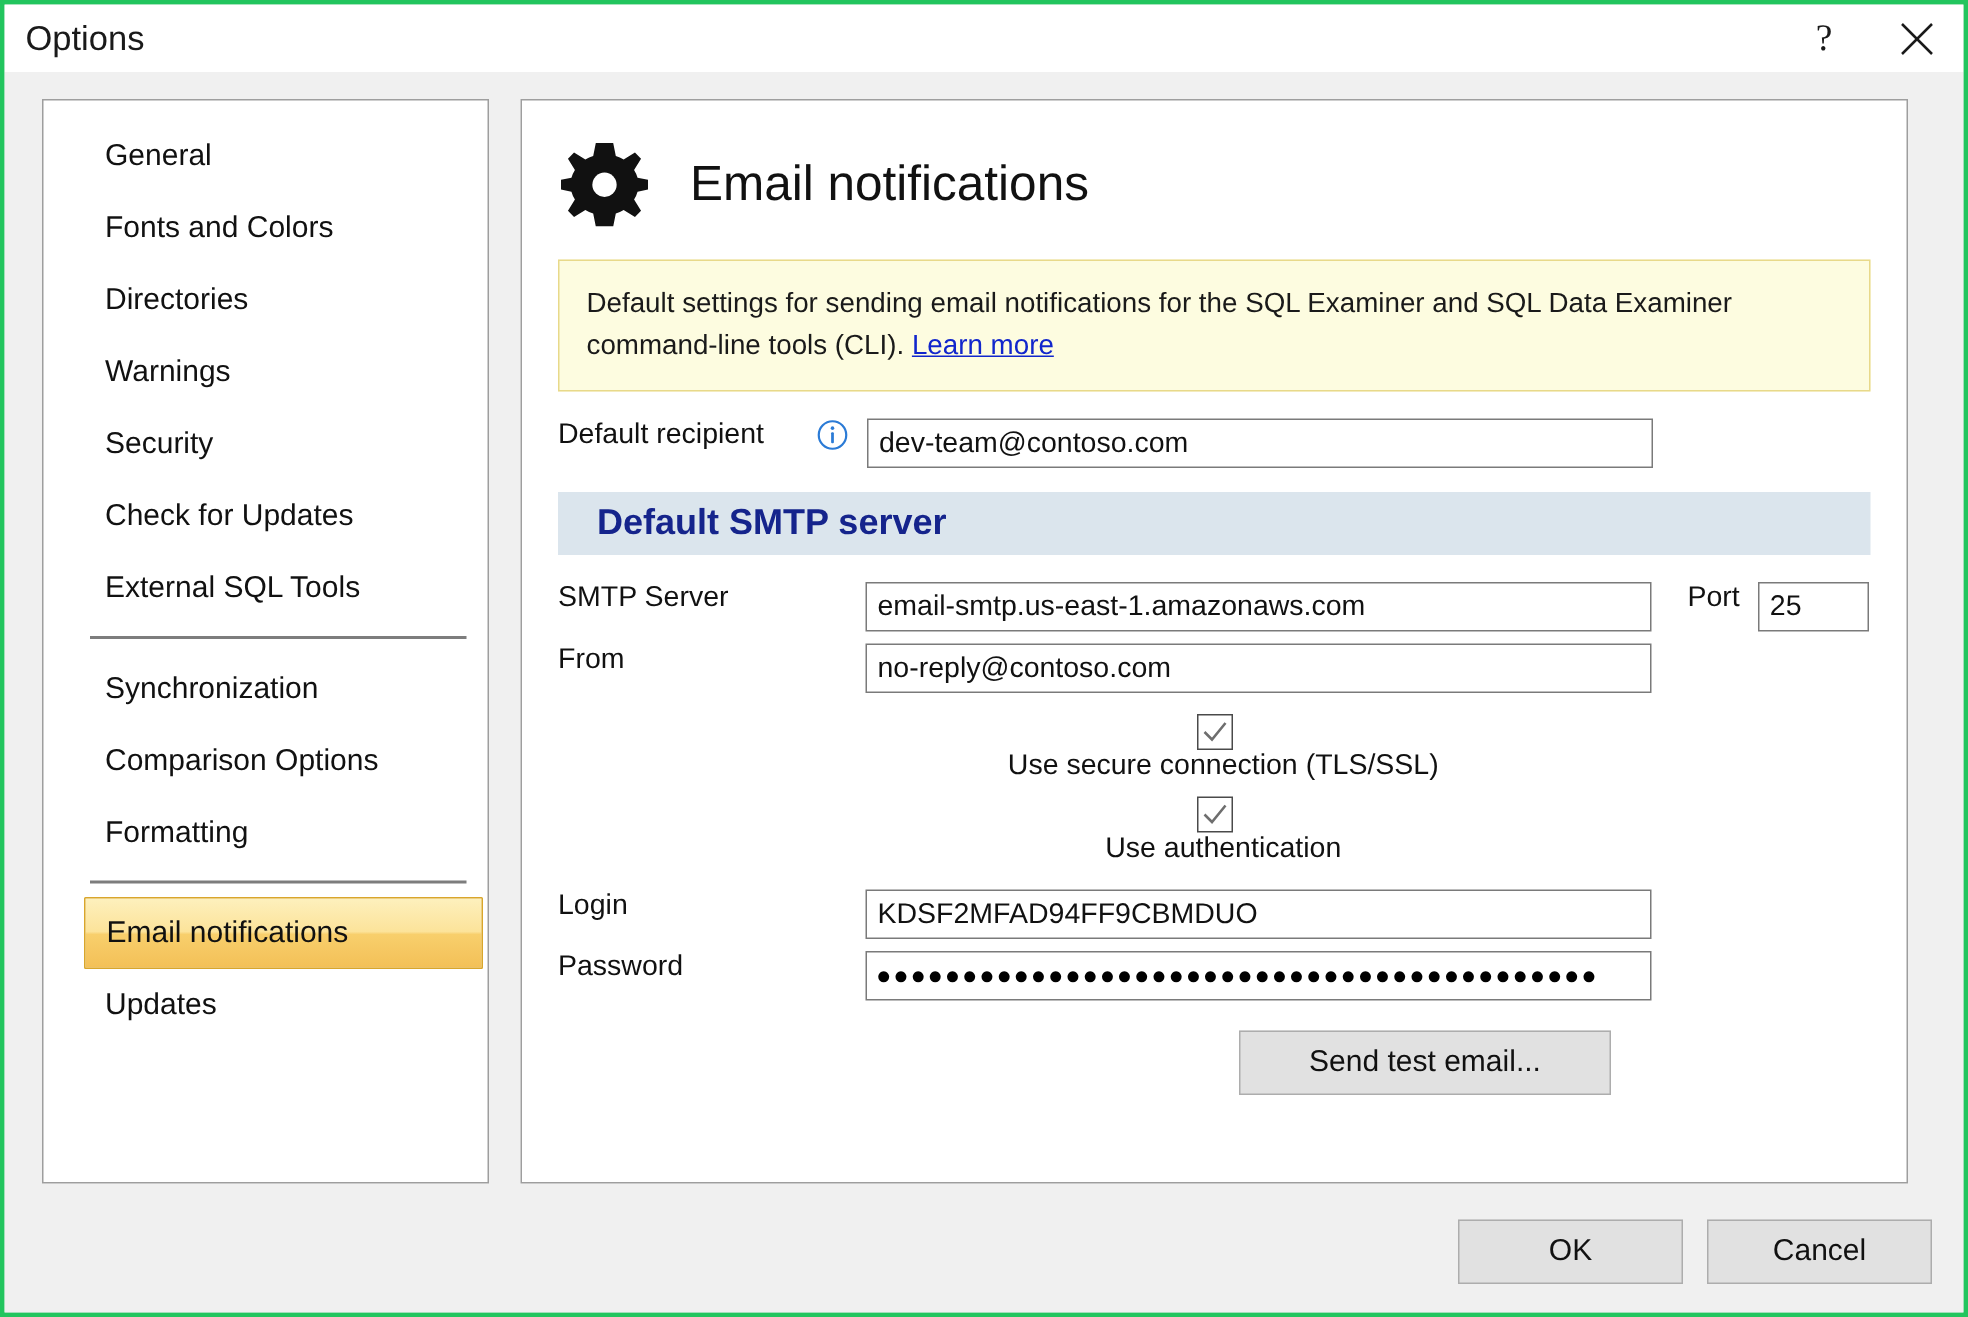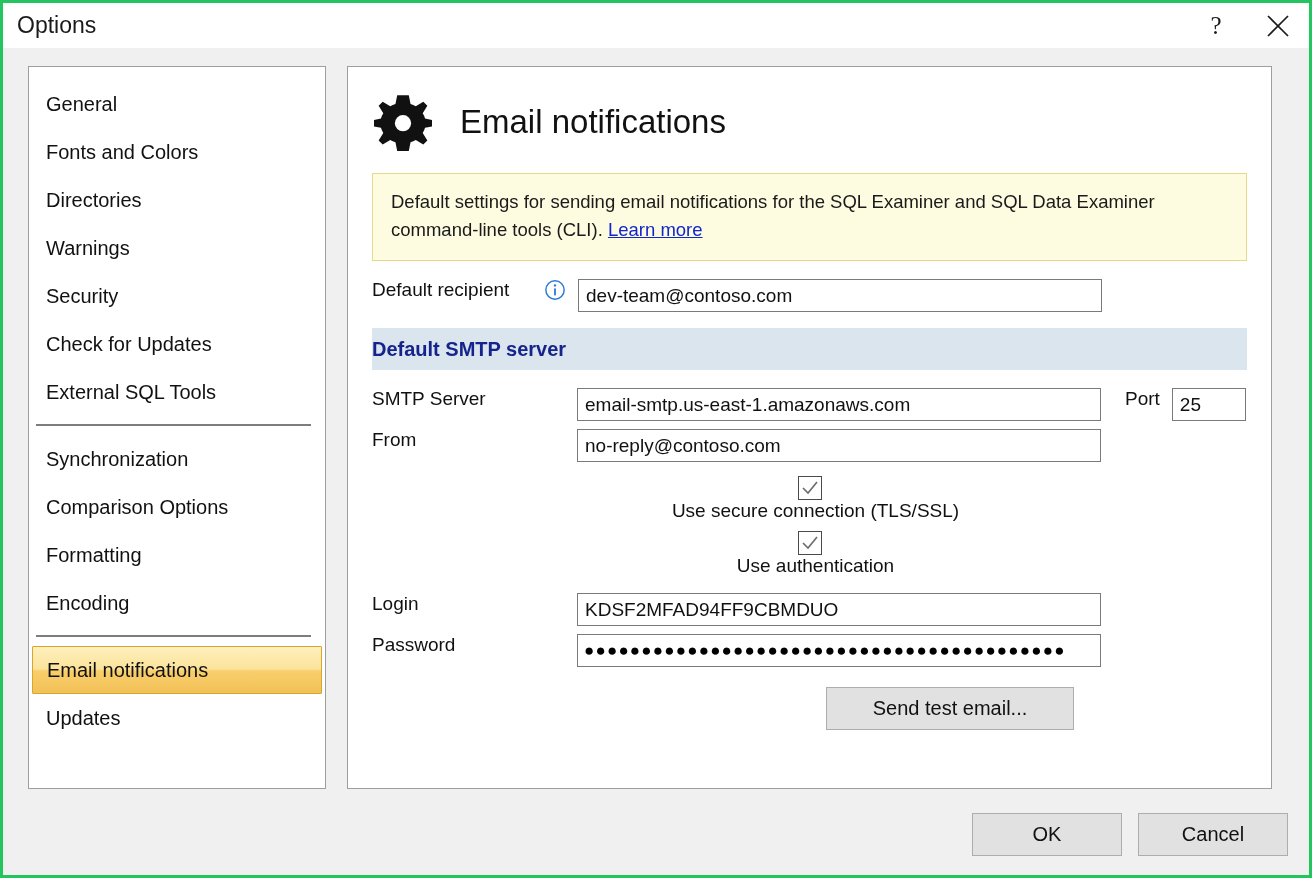--- a/index.html
+++ b/index.html
@@ -67,20 +67,21 @@
     position: absolute;
     left: 25px;
     top: 18px;
     width: 298px;
     height: 723px;
     background: #ffffff;
     border: 1px solid #9e9e9e;
     box-sizing: border-box;
     padding-top: 13px;
     overflow: hidden;
+    padding-left: 24px;
   }
   .nav-item {
     height: 48px;
     display: flex;
     align-items: center;
     padding-left: 14px;
     font-size: 20px;
     color: #111111;
     box-sizing: border-box;
     margin: 0 3px;
@@ -200,22 +201,23 @@
     white-space: nowrap;
   }
 
   
   .section-head {
     margin: 16px 24px 0 24px;
     background: #dbe5ed;
     height: 42px;
     display: flex;
     align-items: center;
-    box-sizing: border-box;
-    font-size: 20px;
+    padding-left: 26px;
+    box-sizing: border-box;
+    font-size: 24px;
     font-weight: bold;
     color: #15248c;
     white-space: nowrap;
   }
 
   
   .check-row {
     display: flex;
     align-items: center;
     margin-bottom: 9px;
@@ -317,23 +319,20 @@
 
       <div class="nav-item">
         <span>Synchronization</span>
       </div>
       <div class="nav-item">
         <span>Comparison Options</span>
       </div>
       <div class="nav-item">
         <span>Formatting</span>
       </div>
-      <div class="nav-item">
-        <span>Encoding</span>
-      </div>
 
       <div class="nav-sep"></div>
 
       <div class="nav-item selected">
         <span>Email notifications</span>
       </div>
       <div class="nav-item">
         <span>Updates</span>
       </div>
 

